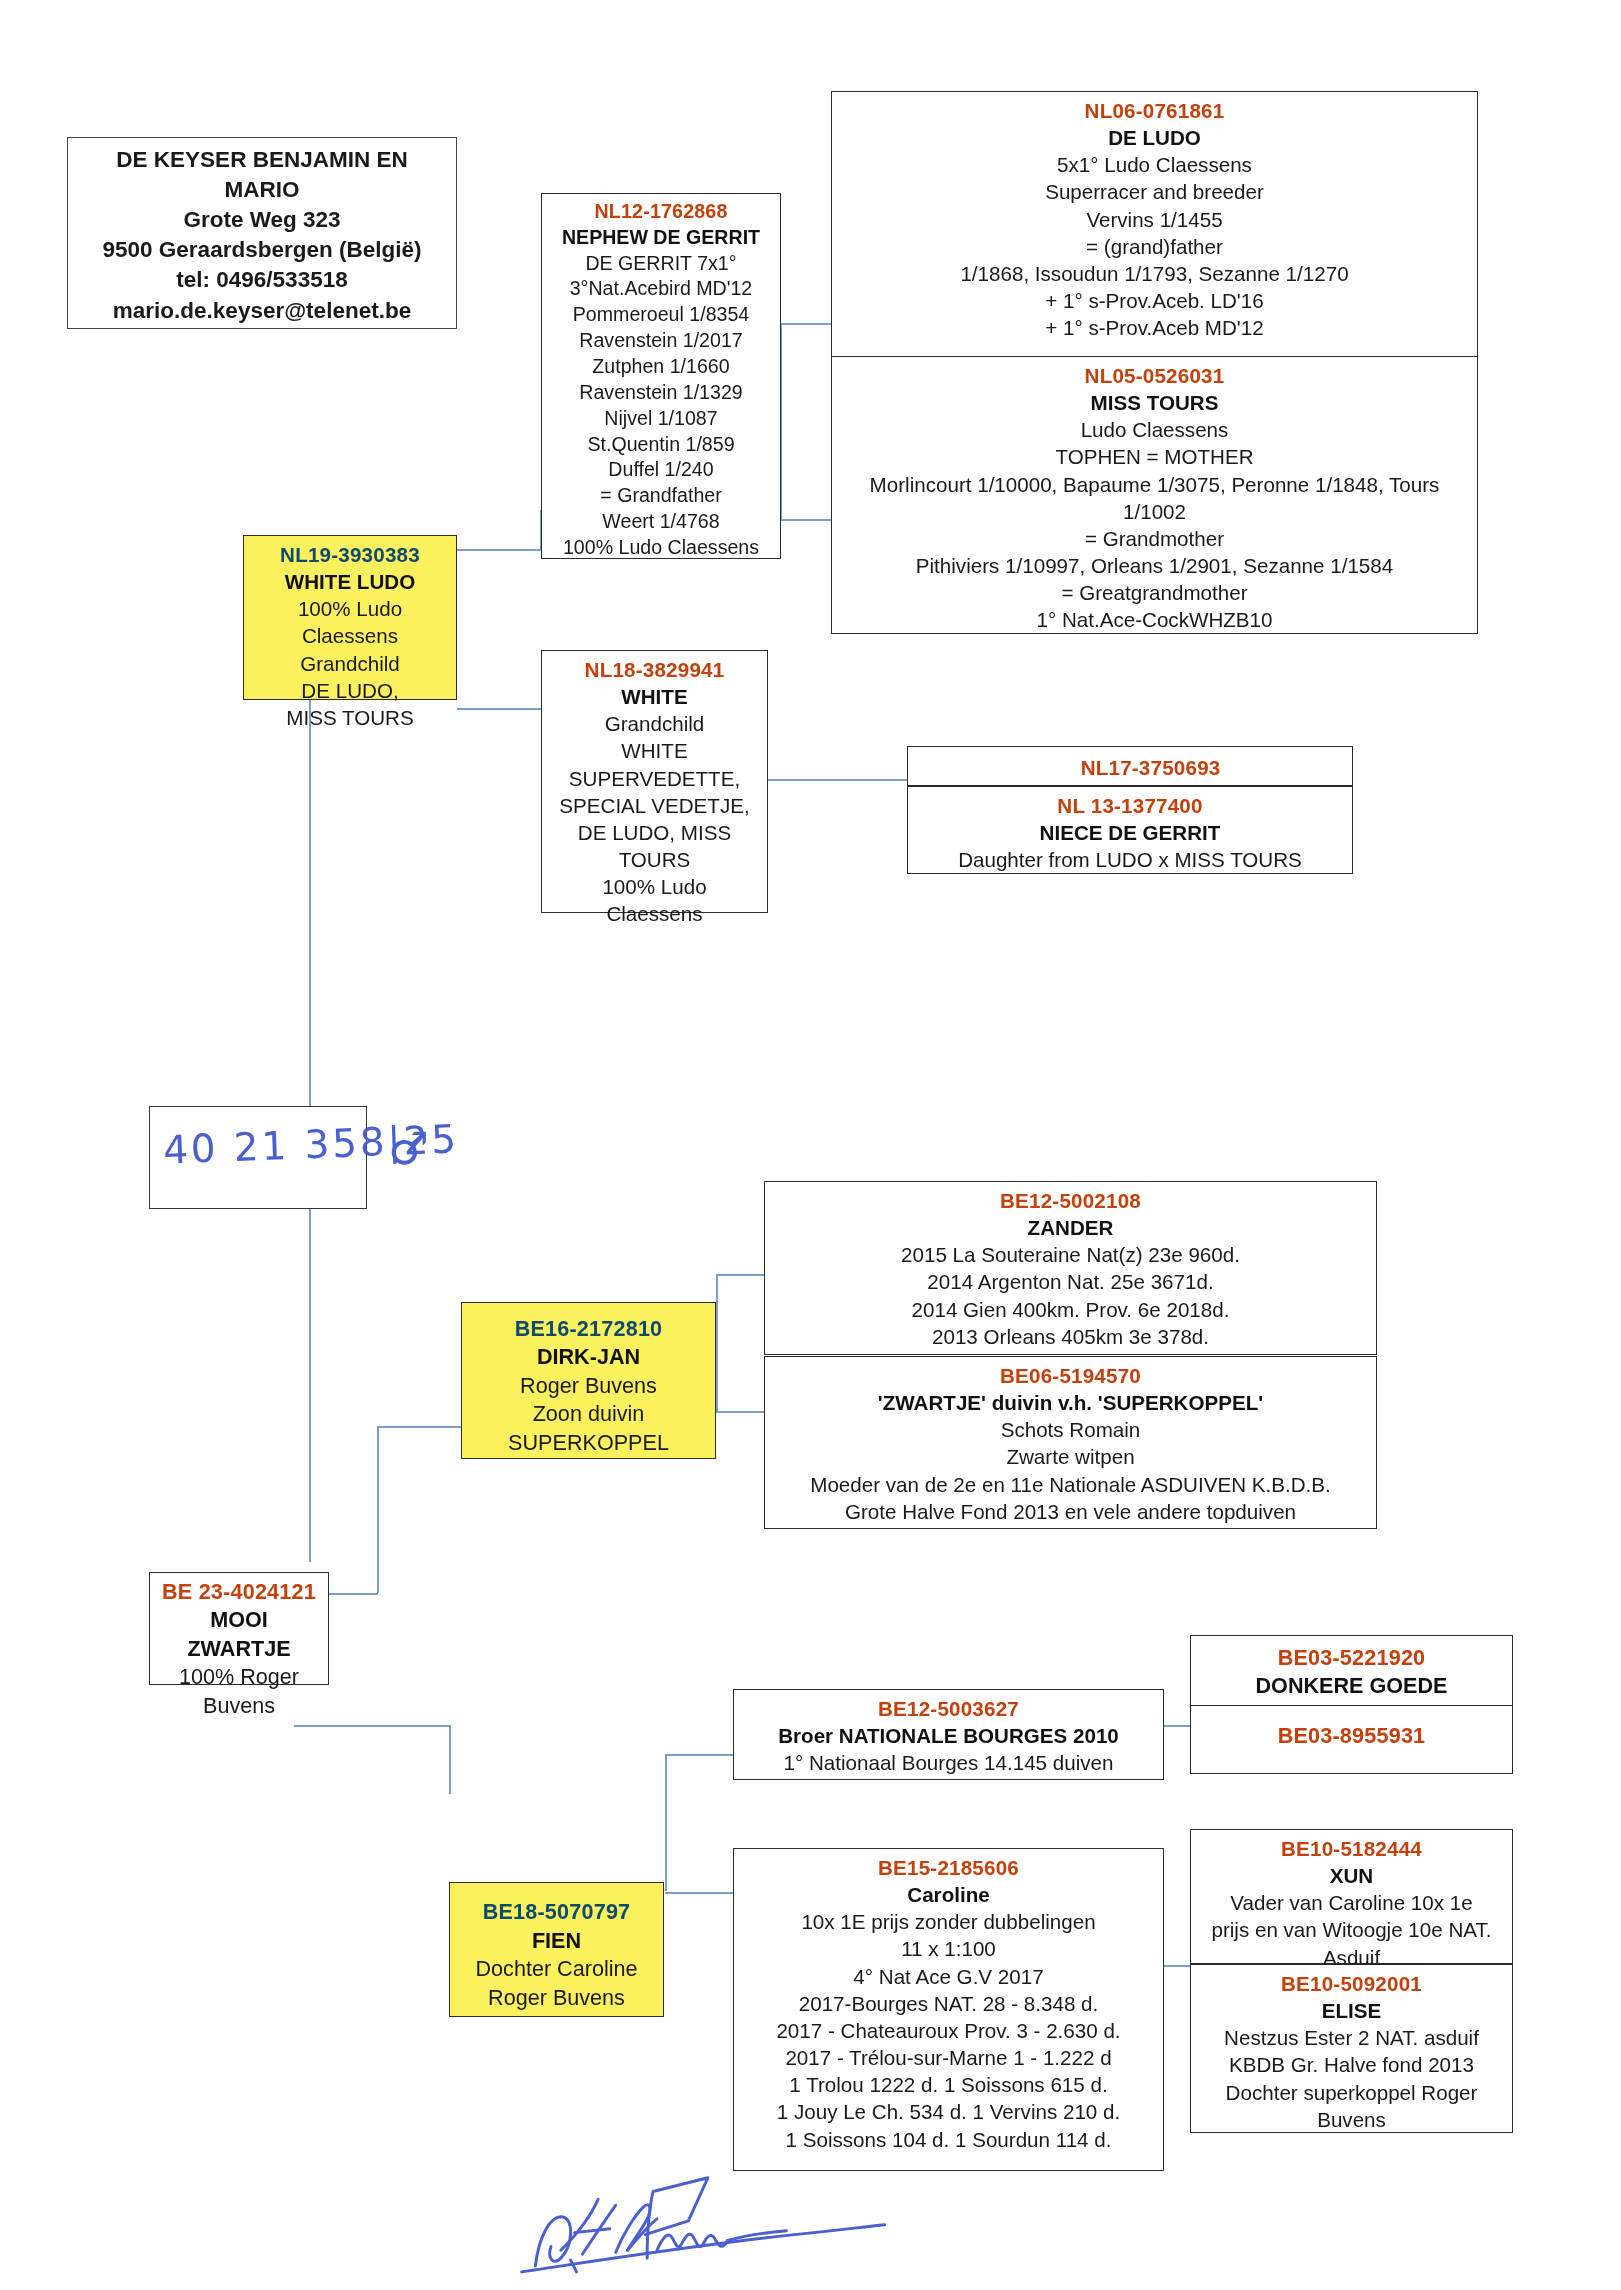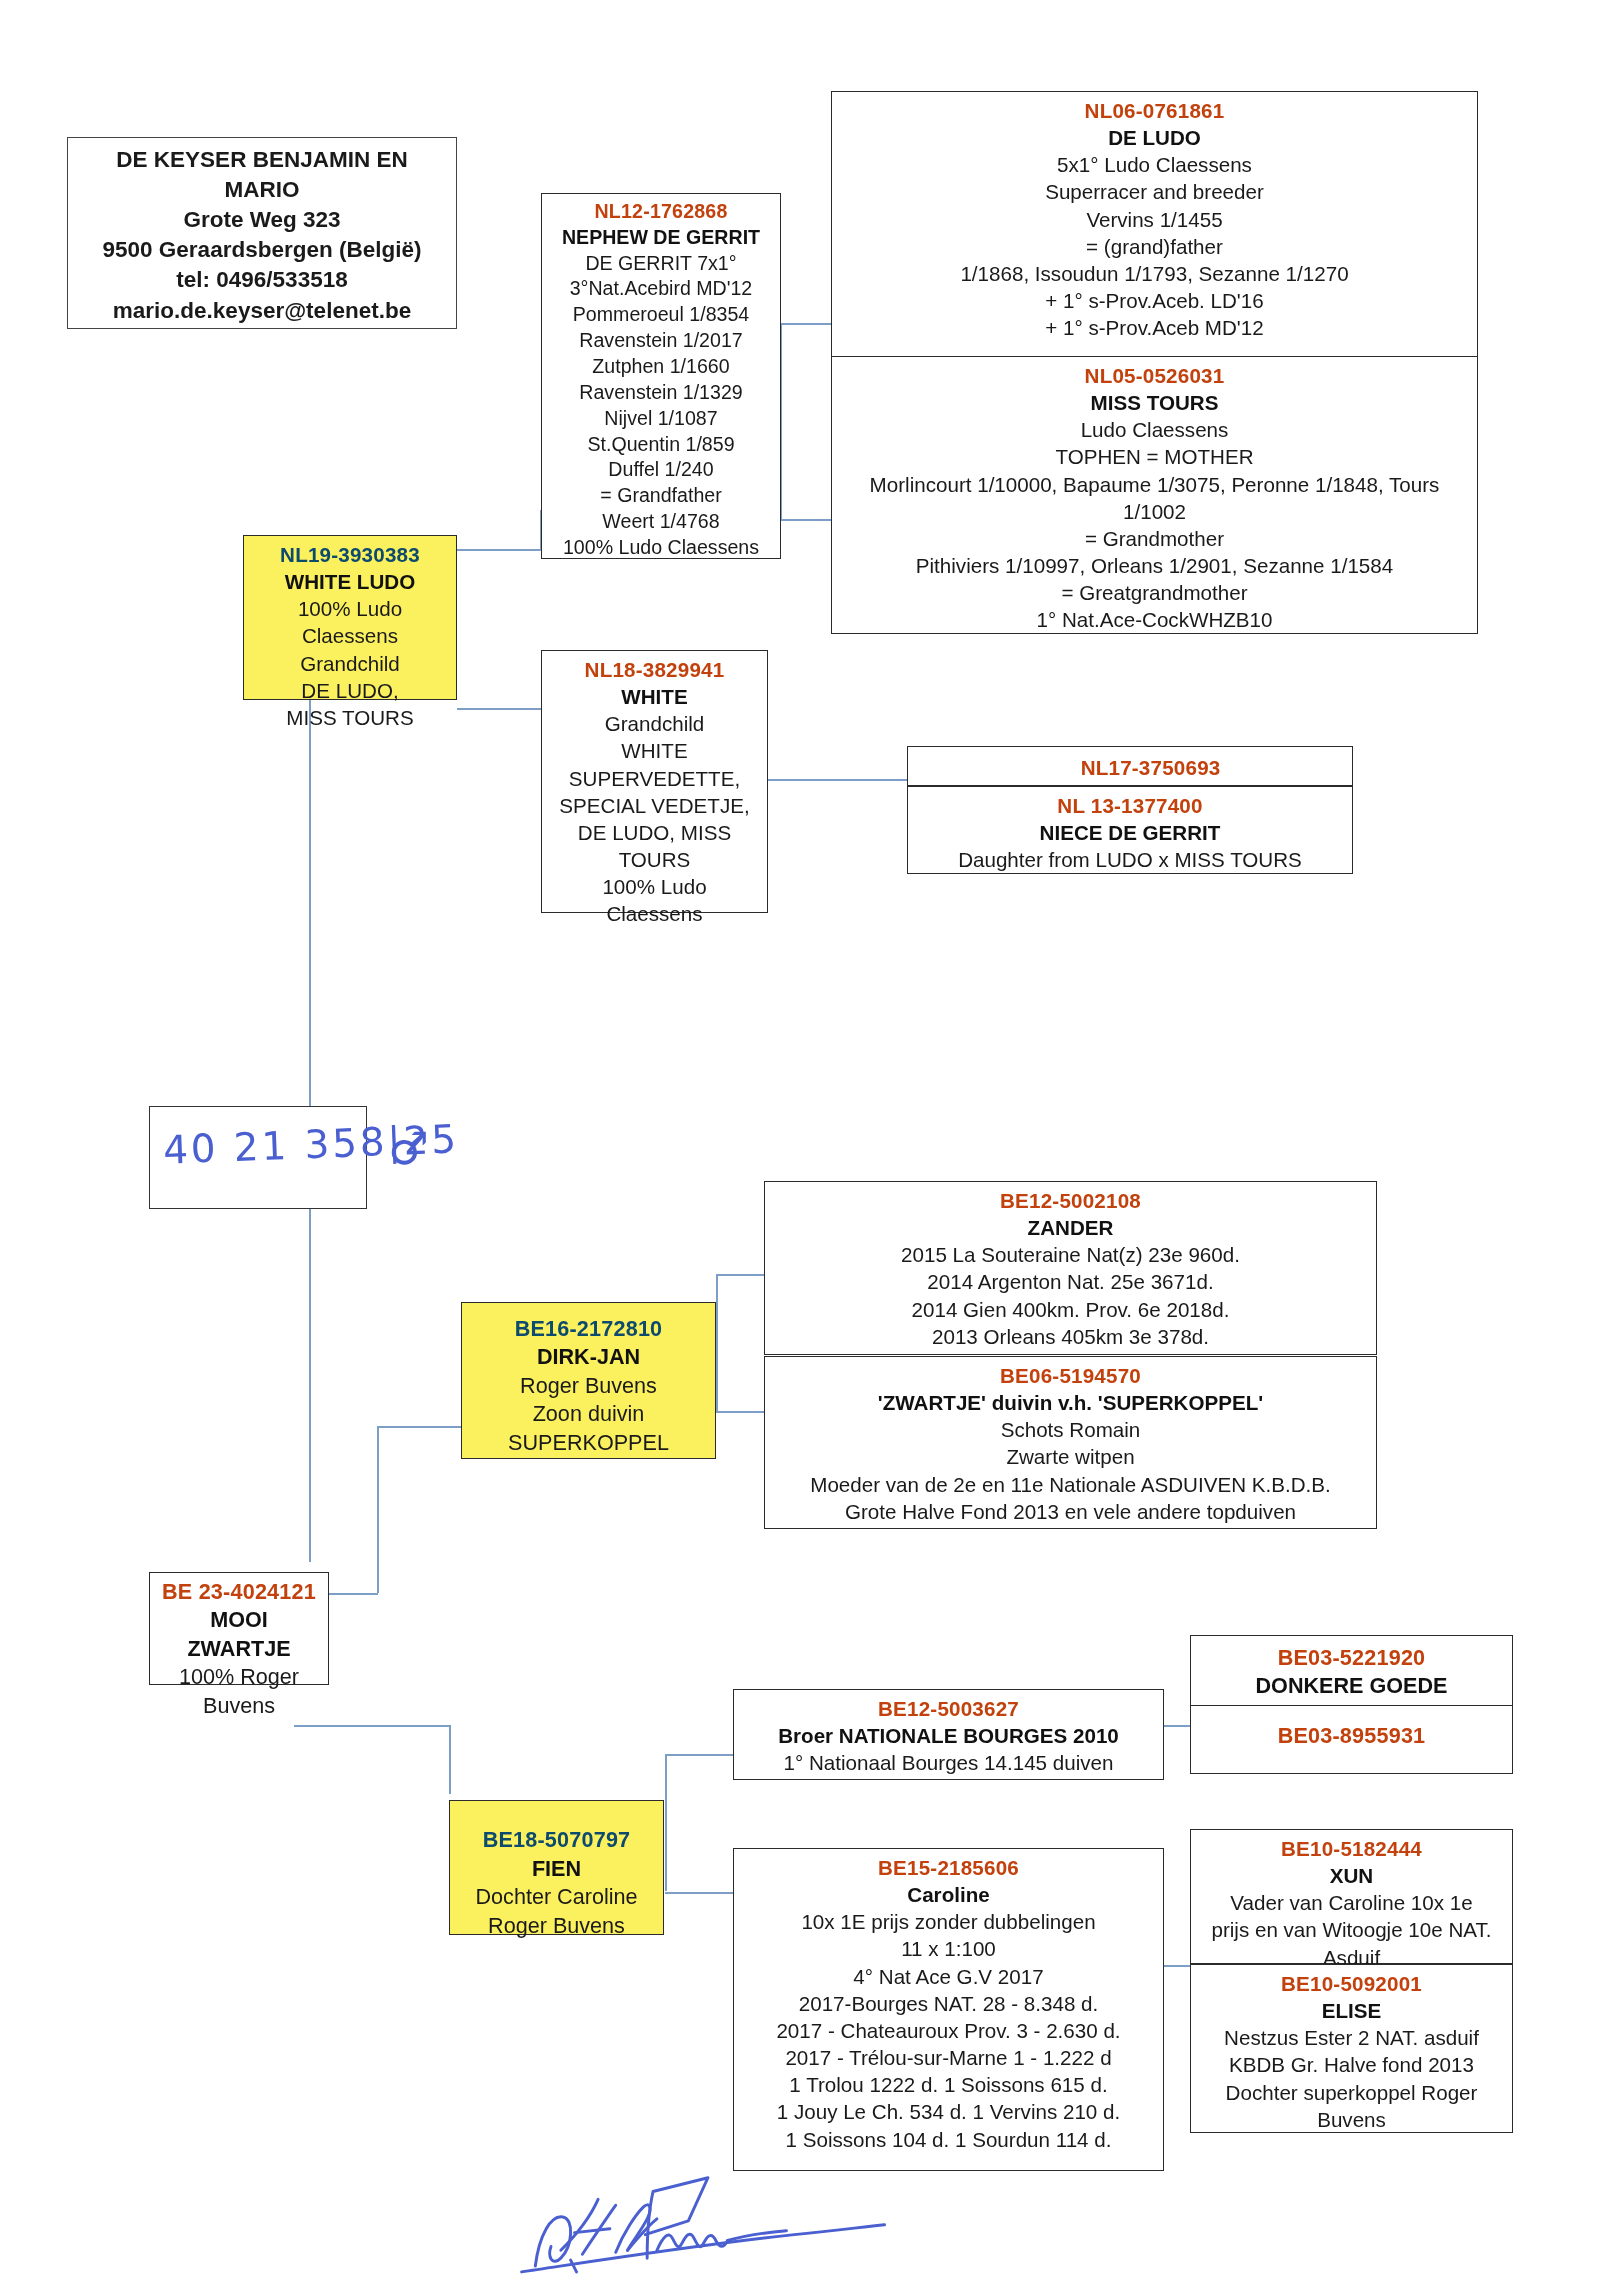--- a/index.html
+++ b/index.html
@@ -238,21 +238,21 @@
 
   <div class="box" style="left:764px; top:1356px; width:613px; height:173px; font-size:20.6px;">
     <span class="ring">BE06-5194570</span>
     <span class="nm">'ZWARTJE' duivin v.h. 'SUPERKOPPEL'</span>
     <span class="ln">Schots Romain</span>
     <span class="ln">Zwarte witpen</span>
     <span class="ln">Moeder van de 2e en 11e Nationale ASDUIVEN K.B.D.B.</span>
     <span class="ln">Grote Halve Fond 2013 en vele andere topduiven</span>
   </div>
 
-  <div class="box yellow" style="left:449px; top:1800px; width:215px; height:135px; font-size:21.6px; padding-top:25px;">
+  <div class="box yellow" style="left:449px; top:1882px; width:215px; height:135px; font-size:21.6px; padding-top:15px;">
     <span class="ring on-yellow">BE18-5070797</span>
     <span class="nm">FIEN</span>
     <span class="ln">Dochter Caroline</span>
     <span class="ln">Roger Buvens</span>
   </div>
 
   <div class="box" style="left:733px; top:1689px; width:431px; height:91px; font-size:20.6px;">
     <span class="ring">BE12-5003627</span>
     <span class="nm">Broer NATIONALE BOURGES 2010</span>
     <span class="ln">1° Nationaal Bourges 14.145 duiven</span>

